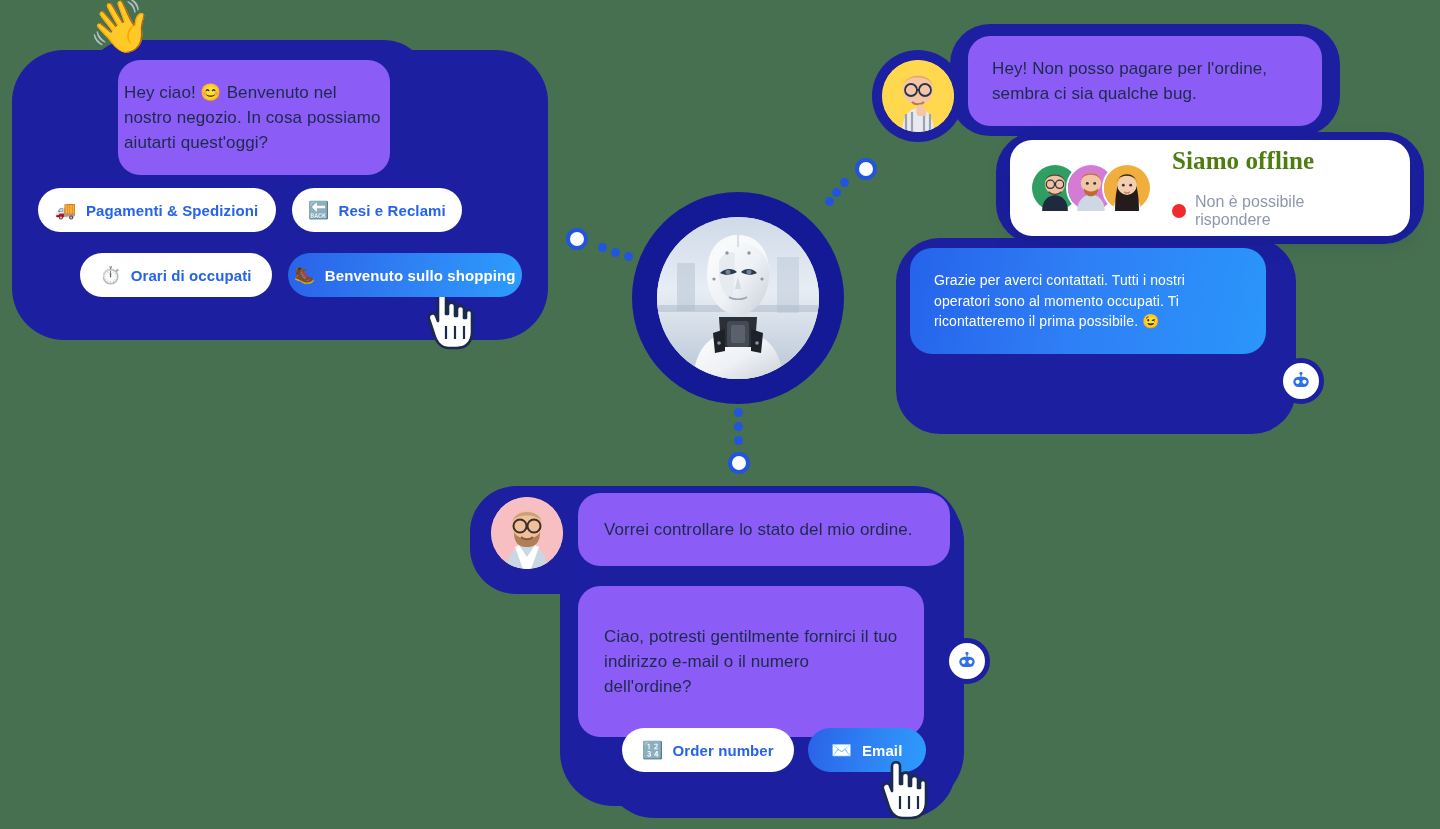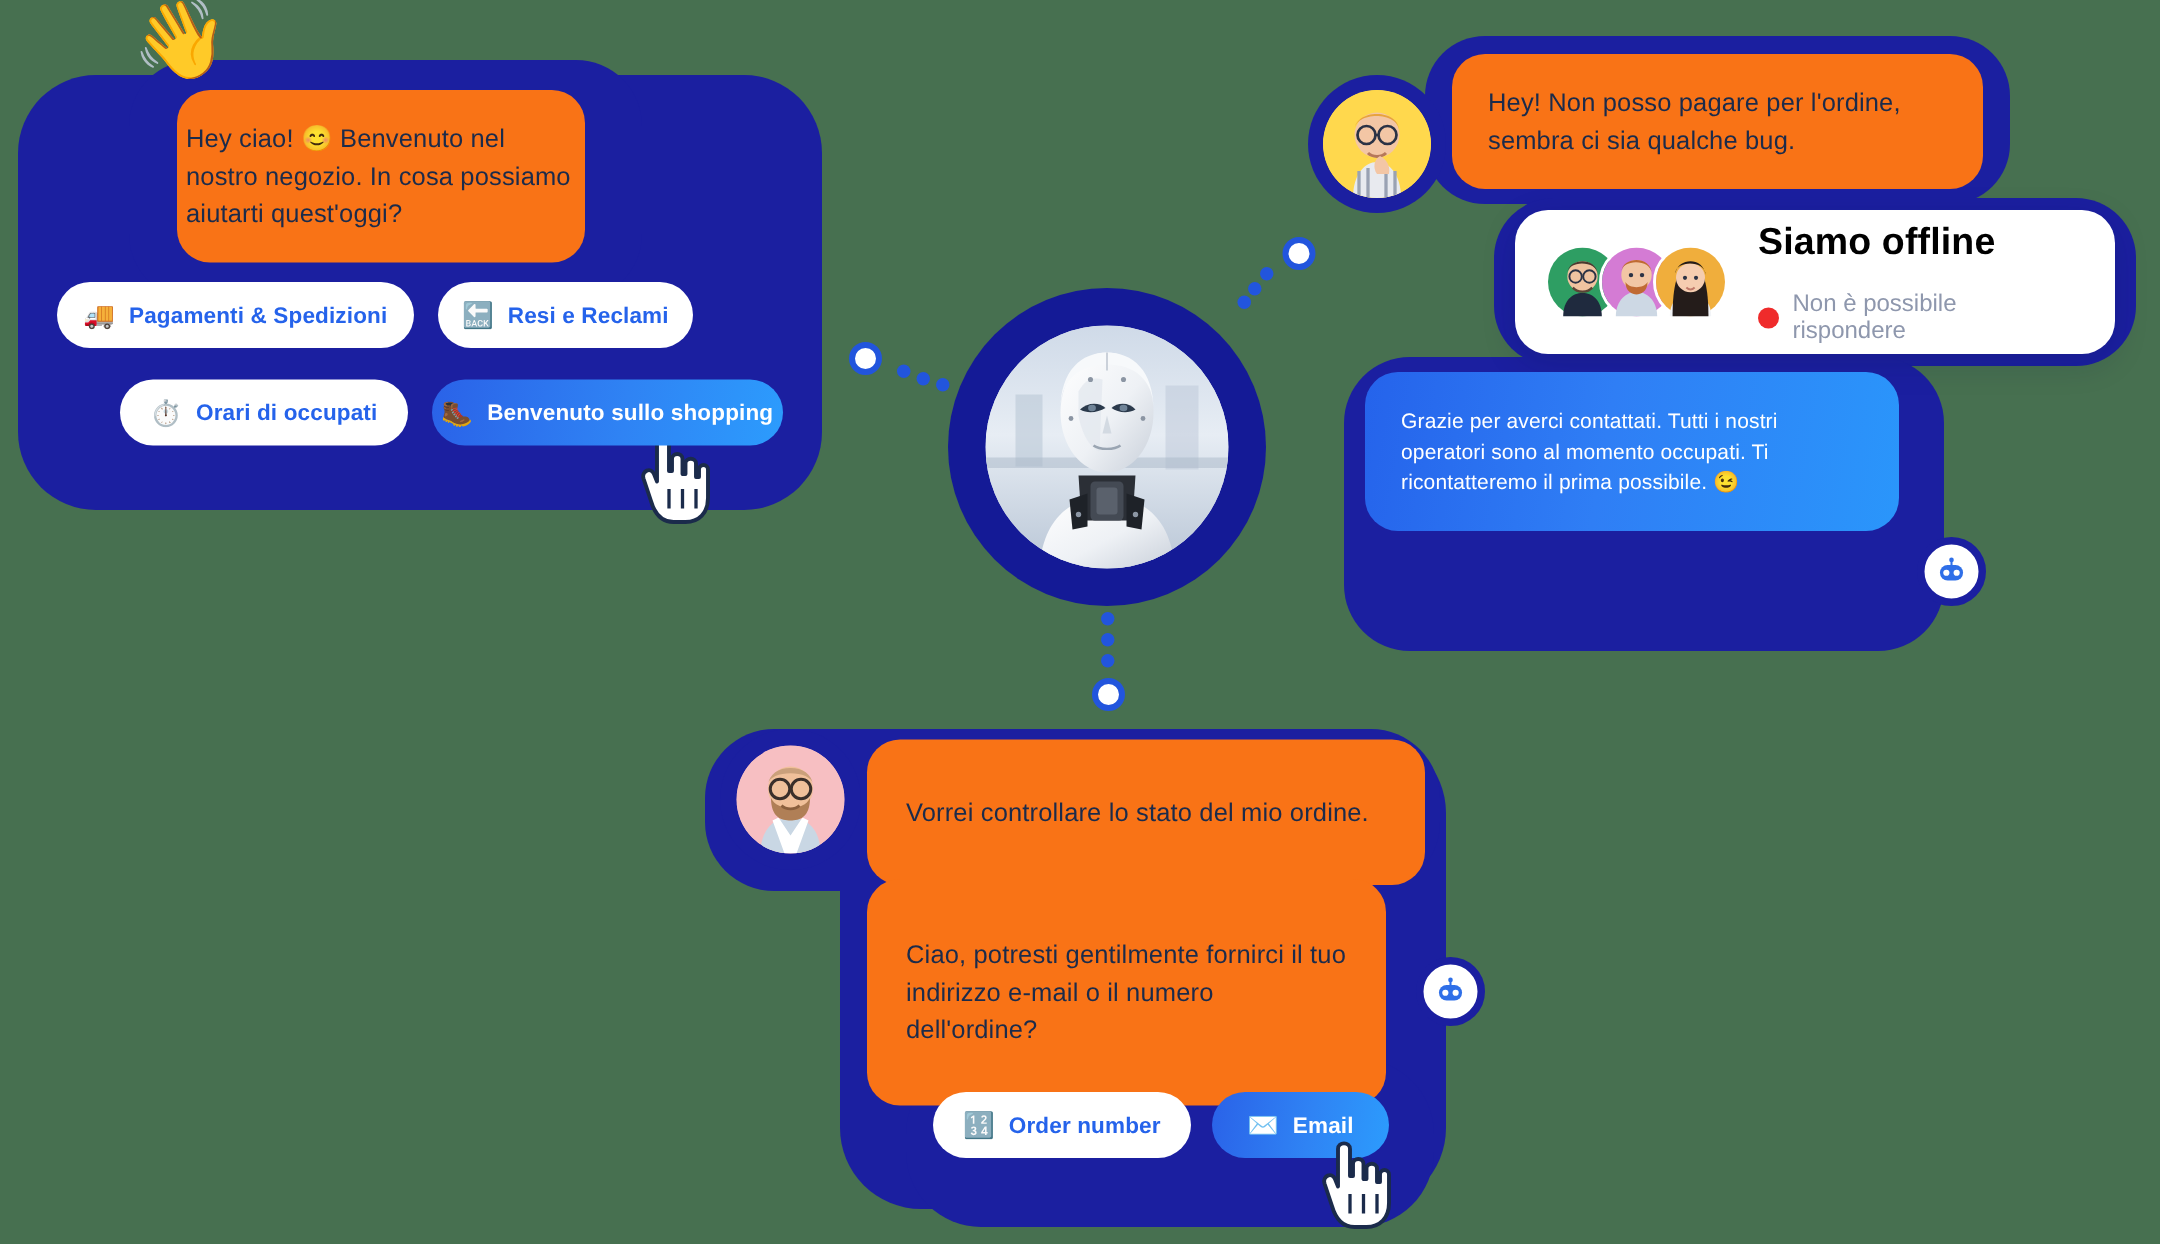--- a/index.html
+++ b/index.html
@@ -11,21 +11,21 @@
   }
   #stage { position: relative; width: 1440px; height: 829px; }
 
   
   .navy-wrap {
     position: absolute;
     background: #1b1fa0;
     border-radius: 48px;
   }
   .bubble {
-    background: #f97316;
+    background: #8b5cf6;
     border-radius: 22px;
     color: #1b2b4b;
     font-size: 17px;
     line-height: 1.48;
     letter-spacing: .1px;
   }
   .bubble-blue {
     border-radius: 22px;
     background: linear-gradient(100deg, #2563eb 0%, #2f7ef5 45%, #2a96fb 100%);
     color: #ffffff;
@@ -91,21 +91,21 @@
   
   .offline-card {
     position: absolute;
     background: #ffffff;
     border-radius: 22px;
     box-shadow: 0 6px 22px rgba(10,20,60,.18);
     display: flex; align-items: center;
     padding: 16px 26px 16px 20px;
     gap: 20px;
   }
-  .offline-title { font-size: 25px; font-weight: 700; color: #000000; letter-spacing: .1px; }
+  .offline-title { font-size: 25px; font-weight: 700; color: #4d7c0f; letter-spacing: .1px; font-family: Liberation Serif, serif; }
   .offline-sub { font-size: 16px; color: #8e97ad; display: flex; align-items: center; gap: 9px; margin-top: 18px; }
   .red-dot { width: 14px; height: 14px; border-radius: 50%; background: #ef2b2b; display:inline-block; }
   .stack { display: flex; }
   .stack .pfp { width: 50px; height: 50px; border-radius: 50%; margin-left: -14px; border: 2px solid #fff; }
   .stack .pfp:first-child { margin-left: 0; }
 </style>
 </head>
 <body>
 
 <div id="stage">
@@ -313,21 +313,21 @@
         <path d="M21 26 C22 16 50 16 51 26 C50 19 44 15 36 15 C28 15 22 19 21 26 Z" fill="#caa07b"></path>
         <path d="M23 35 C23 48 30 50 36 50 C42 50 49 48 49 35 C45 44 27 44 23 35 Z" fill="#b07f56"></path>
         <circle cx="29" cy="29" r="6.5" fill="none" stroke="#3a2f2a" stroke-width="2"></circle>
         <circle cx="43" cy="29" r="6.5" fill="none" stroke="#3a2f2a" stroke-width="2"></circle>
         <path d="M35.5 29 L36.5 29" stroke="#3a2f2a" stroke-width="2"></path>
         <path d="M30 40 C33 43 39 43 42 40" stroke="#8a5f3d" stroke-width="1.8" fill="none"></path>
       </svg>
     </div>
   </div>
 
-  <div class="bubble" style="position:absolute; left:578px; top:493px; width:372px; padding:36px 26px; z-index:6;">Vorrei controllare lo stato del mio ordine.</div>
+  <div class="bubble" style="position:absolute; left:578px; top:493px; width:372px; padding:24px 26px; z-index:6;">Vorrei controllare lo stato del mio ordine.</div>
 
   <div class="bubble" style="position:absolute; left:578px; top:586px; width:346px; padding:38px 26px; z-index:6;">Ciao, potresti gentilmente fornirci il tuo indirizzo e-mail o il numero dell'ordine?</div>
 
   <div class="bot-badge" style="left:944px; top:638px; z-index:8;">
     <svg viewBox="0 0 28 28" width="24" height="24">
       <circle cx="14" cy="5" r="1.8" fill="#2f6fe8"></circle>
       <rect x="13.2" y="6" width="1.6" height="3" fill="#2f6fe8"></rect>
       <rect x="5" y="9" width="18" height="12" rx="6" fill="#2f6fe8"></rect>
       <circle cx="10" cy="15" r="2.4" fill="#ffffff"></circle>
       <circle cx="18" cy="15" r="2.4" fill="#ffffff"></circle>

